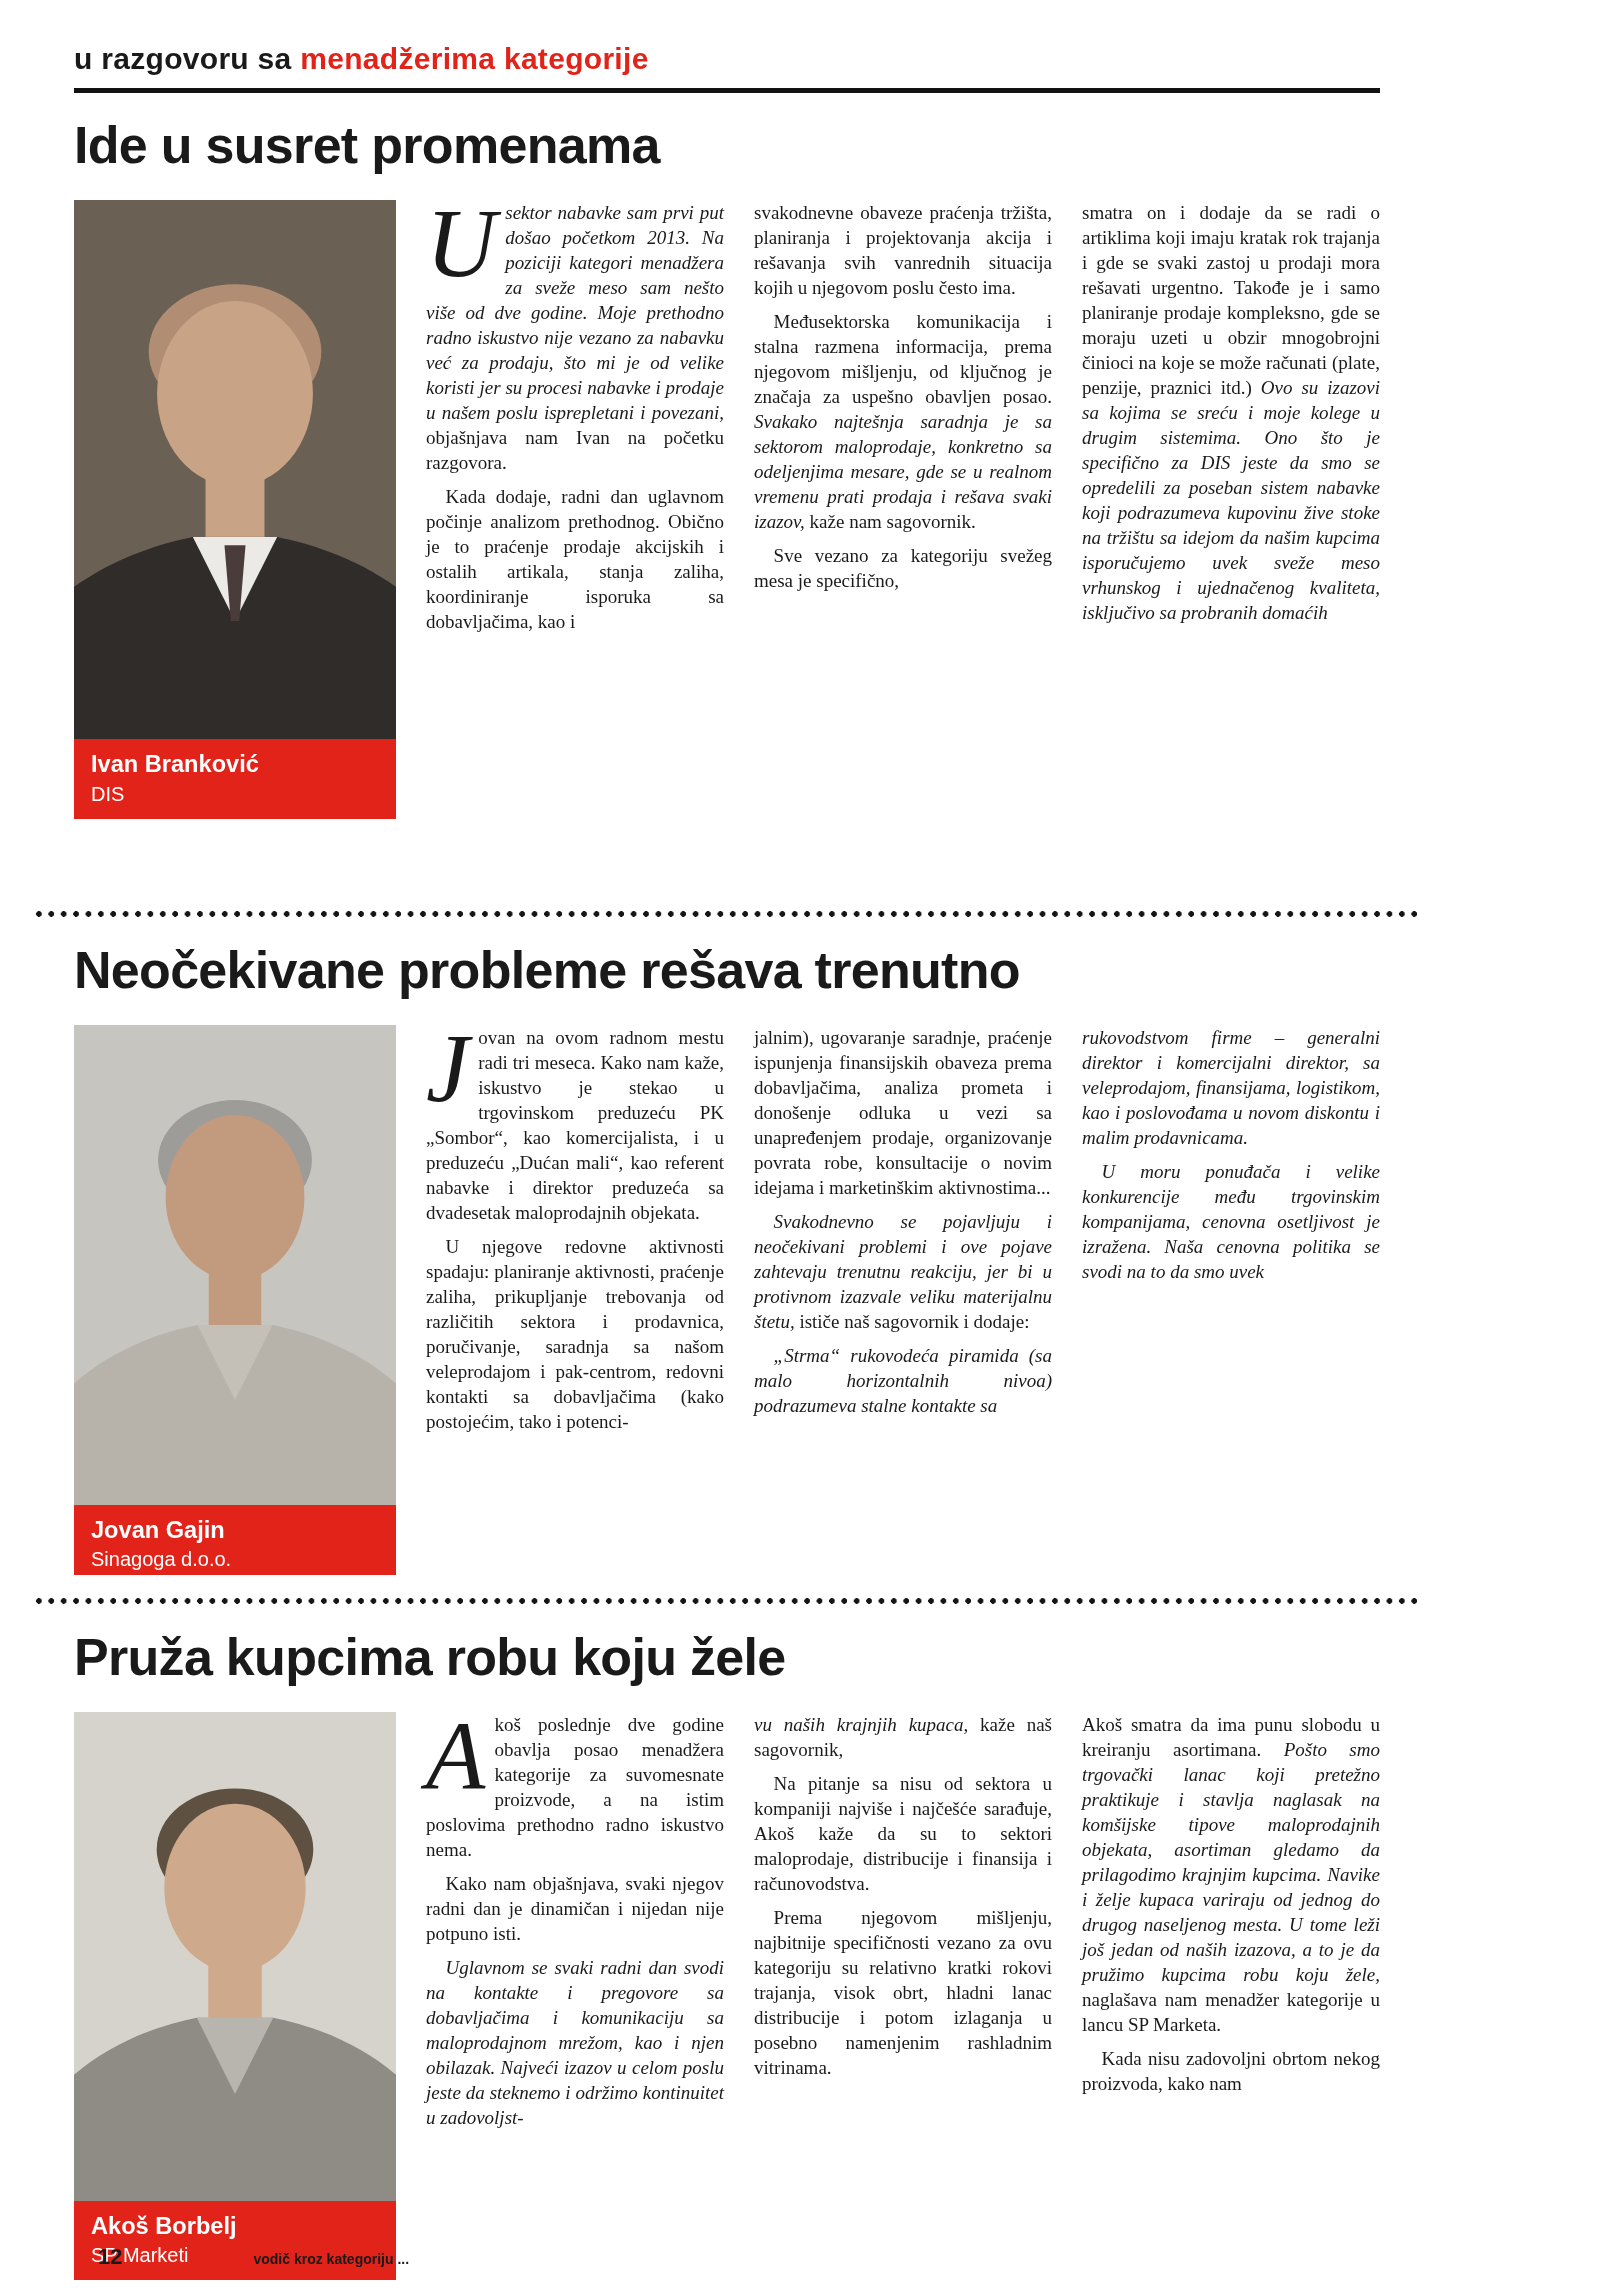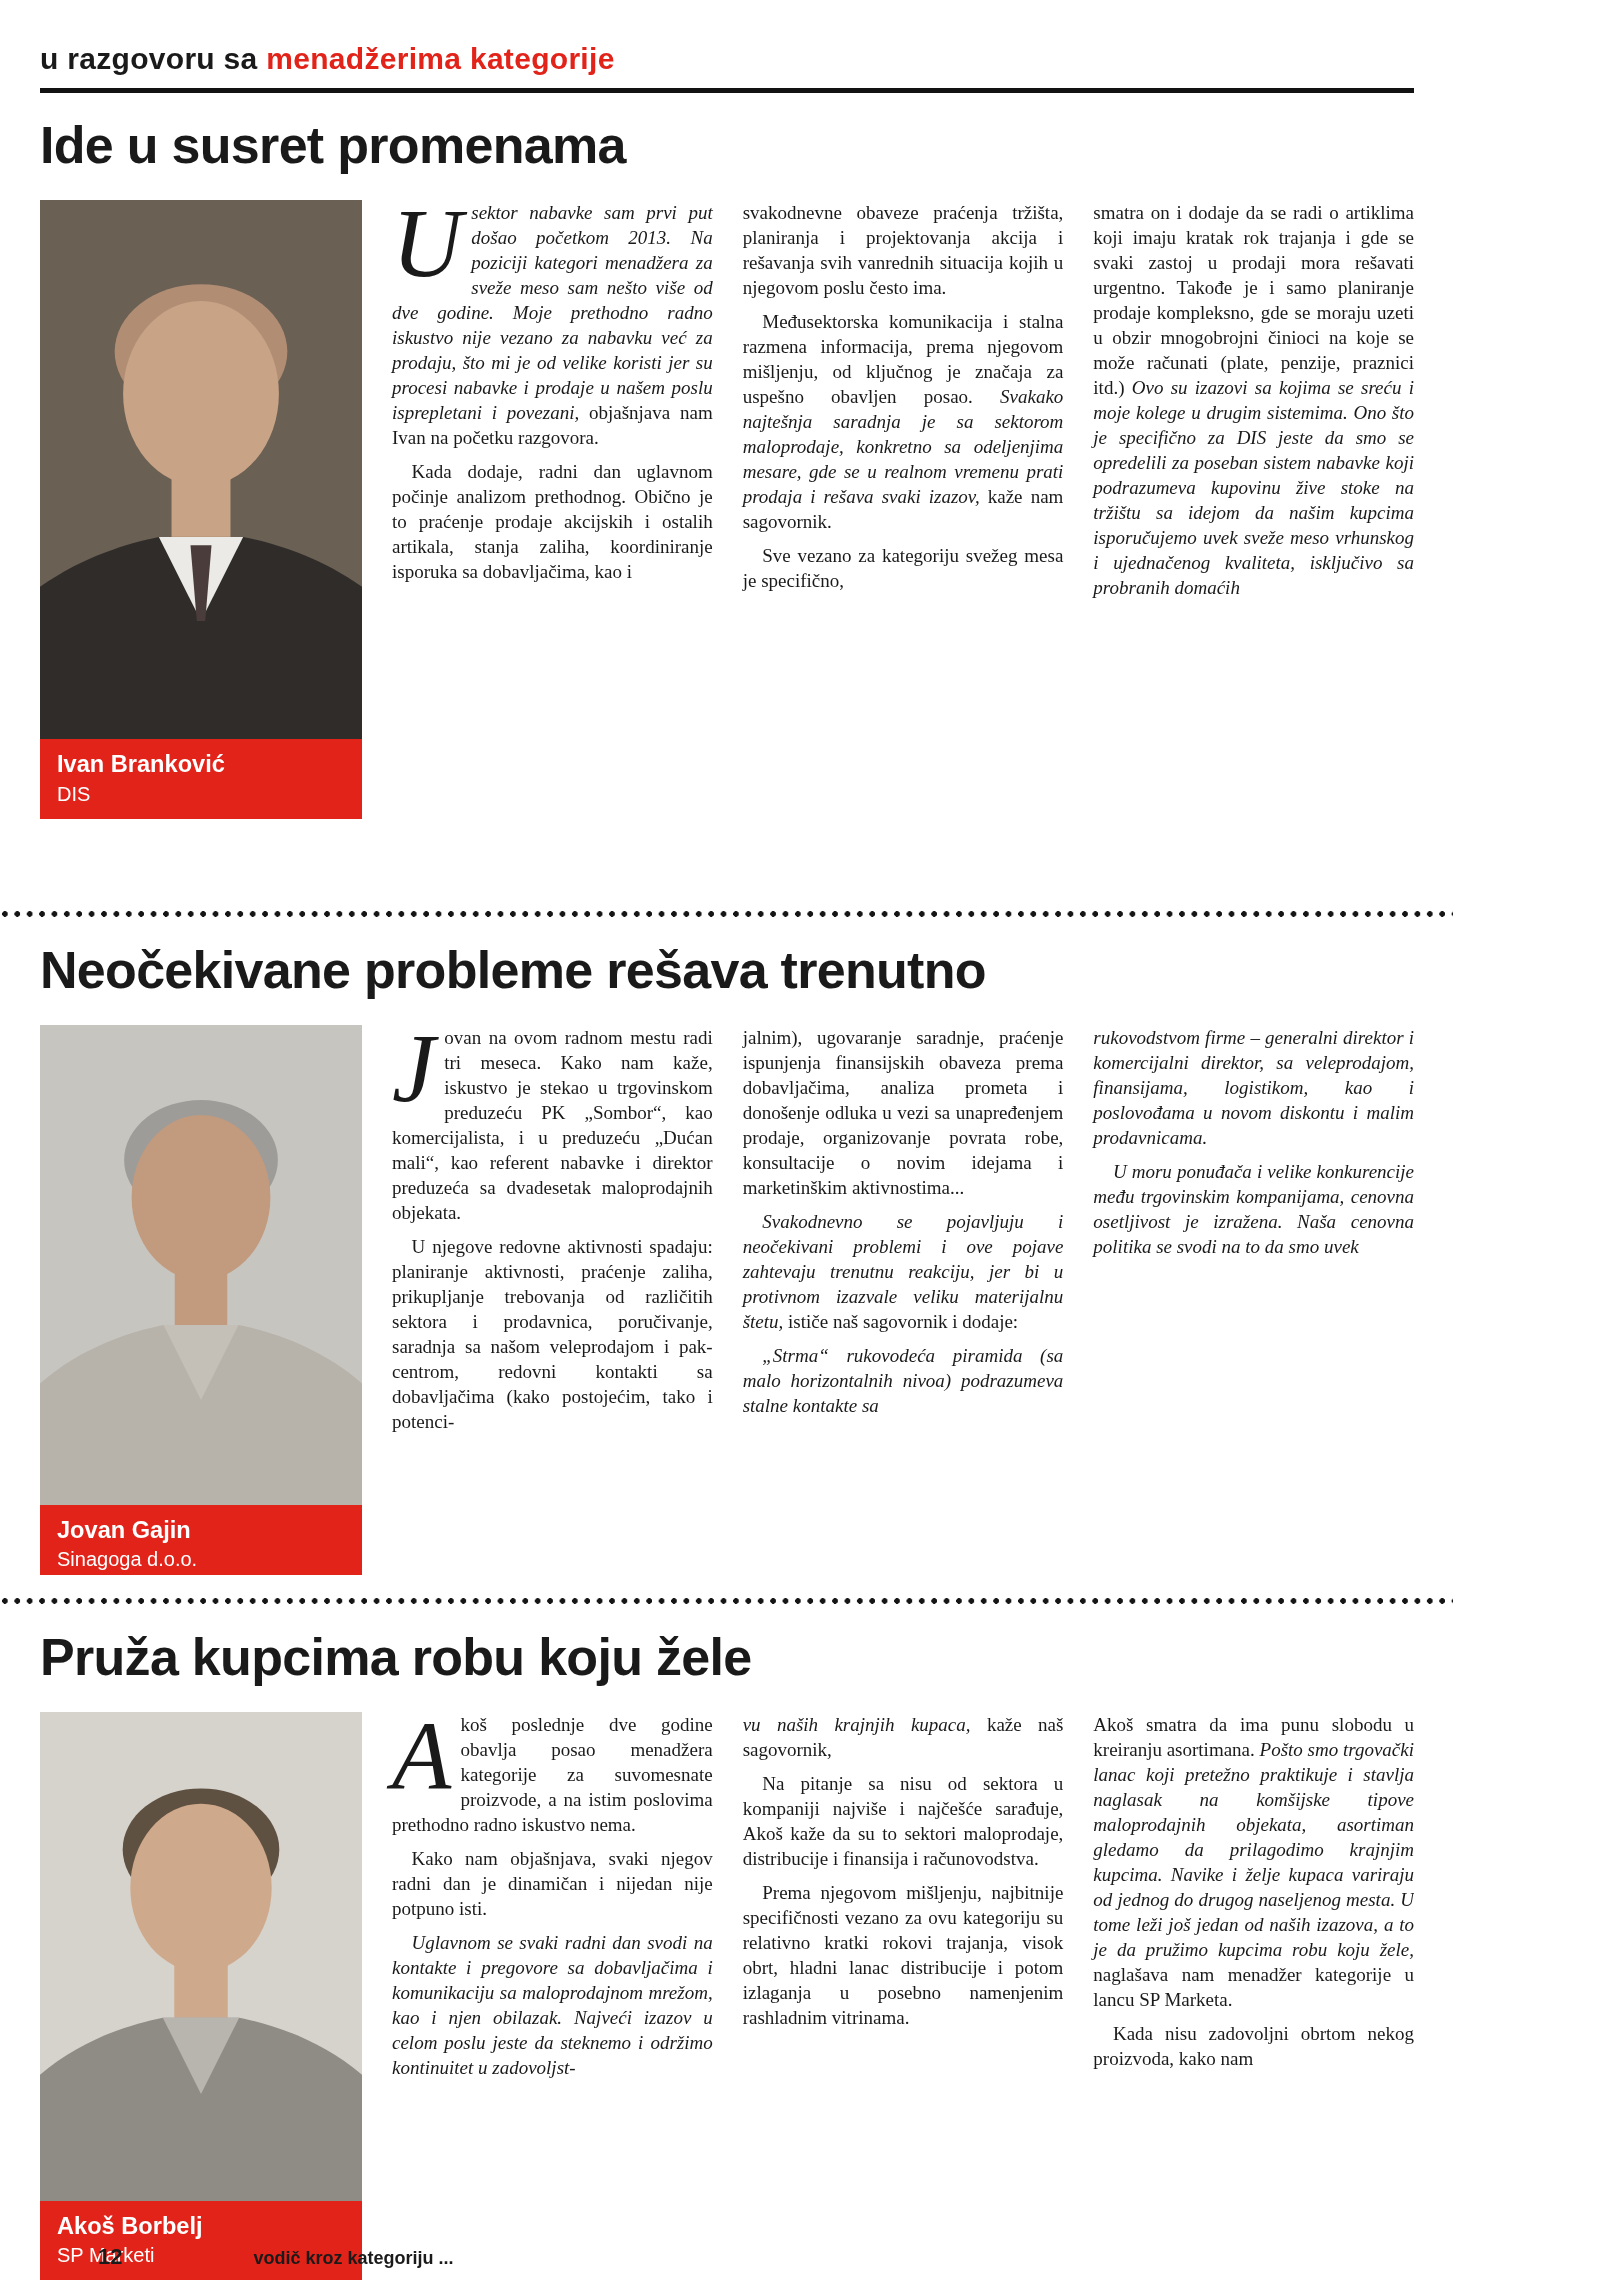--- a/index.html
+++ b/index.html
@@ -1,18 +1,18 @@
 <!DOCTYPE html>
 <html lang="sr" style="--accent: #e2231a; --ink: #1a1a1a;font-size:10.5px"><head>
 <meta charset="utf-8">
 <style>
   * { margin:0; padding:0; box-sizing:border-box; }
   html,body { background:#ffffff; }
   body { width:1623px; font-family:"Liberation Serif", serif; color:var(--ink,#1a1a1a); }
-  .page { position:relative; width:1454px; height:2295px; overflow:hidden; padding:42px 40px 0; background:#ffffff;border-radius:10px; }
+  .page { position:relative; width:1454px; height:2295px; overflow:hidden; padding:42px 74px 0; background:#ffffff;border-radius:10px; }
 
   .kicker { font-family:"Liberation Sans", sans-serif; font-weight:bold; font-size:30px; letter-spacing:0.3px; }
   .kicker .hl { color:var(--accent,#e2231a); }
   .rule { height:5.2px; background:#121212; margin-top:11.8px; }
 
   .headline { font-family:"Liberation Sans", sans-serif; font-weight:900; font-size:52px; letter-spacing:-0.7px; margin:22px 0 25px; }
 
   .section-body { display:flex; gap:30px; overflow:hidden; }
   .sb-0 { height:688px; }
   .sb-1 { height:550px; }
@@ -34,21 +34,21 @@
   .col p { margin:0; }
   .col p + p { margin-top:9.2px; text-indent:19.6px; }
   .col i { font-style:italic;margin-top:32px; }
 
   .dropcap { float:left; font-style:italic; font-size:97px; line-height:.75; padding:7.9px 9.2px 0 0; }
 
   .dots { height:7.9px; margin:22px -39px 19.6px; background-image:radial-gradient(circle at 3.9px 3.9px, #151515 2.6px, transparent 3px); background-size:12.4px 7.9px; background-repeat:repeat-x; }
 
   .footer { position:absolute; left:98px; bottom:25px; display:flex; align-items:baseline; font-family:"Liberation Sans", sans-serif; }
   .footer .pageno { font-weight:bold; font-size:22px; }
-  .footer .ftext { font-size:18px; margin-left:131px; font-weight:bold; }
+  .footer .ftext { font-size:14px; margin-left:131px; font-weight:bold; }
 </style>
 </head>
 <body>
 
 <div class="page">
 
   <div class="kicker">
     <span>u razgovoru sa </span><span class="hl">menadžerima kategorije</span>
   </div>
   <div class="rule"></div>

